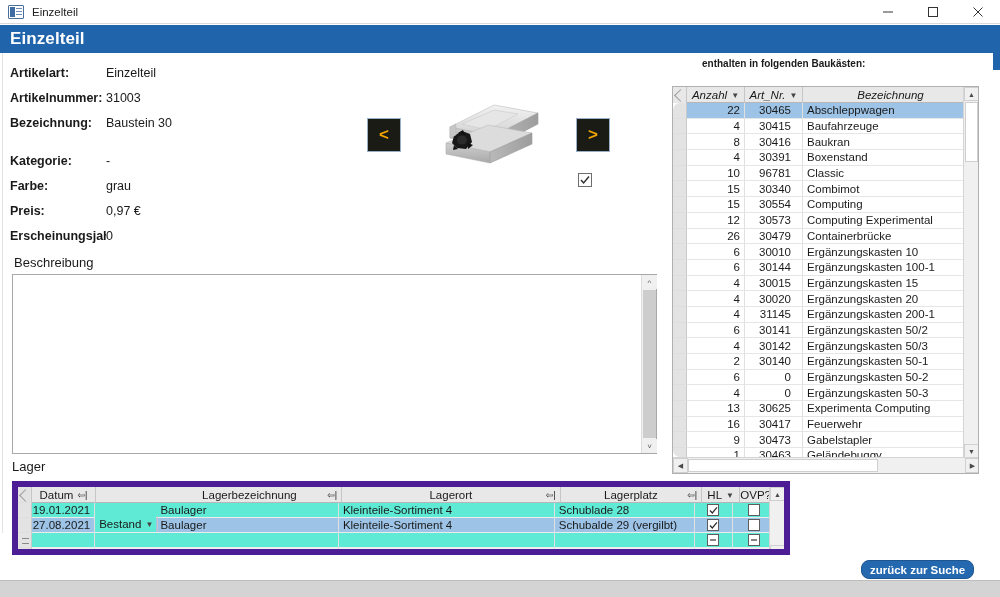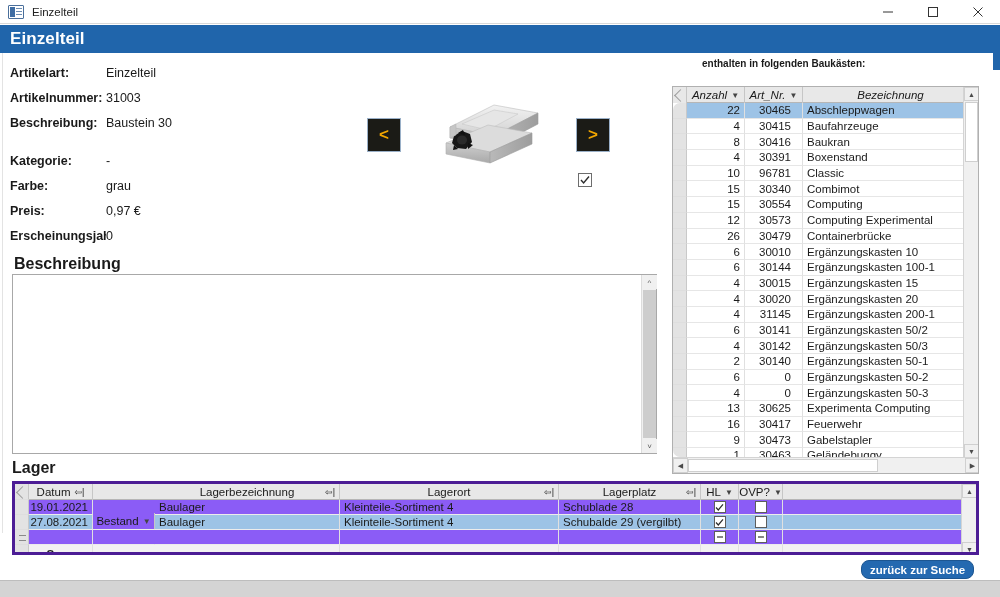--- a/index.html
+++ b/index.html
@@ -90,21 +90,21 @@
 
   .img-check {
     position: absolute; left: 578px; top: 173px; width: 14px; height: 14px;
     border: 1px solid #6d6d6d; background: #ffffff;
     display:flex; align-items:center; justify-content:center;
   }
   .img-check svg { display:block; }
 
   
   .sec-label {
-    position: absolute; font-size: 16px; font-weight: bold; color: #1a1a1a;
+    position: absolute; font-size: 13px; font-weight: normal; color: #1a1a1a;
   }
   #lbl-beschreibung { left: 14px; top: 255px; }
   .textarea-box {
     position: absolute; left: 12px; top: 274px; width: 645px; height: 180px;
     background: #ffffff; border: 1px solid #a8a8a8;
   }
   .ta-scroll {
     position: absolute; right: 0; top: 0; width: 15px; height: 178px;
     background: #f0f0f0; border-left: 1px solid #dcdcdc;
   }
@@ -195,22 +195,22 @@
   .gr-hs-arrow {
     width: 15px; height: 15px; display: flex; align-items: center; justify-content: center;
     font-size: 7px; color: #4a4a4a; border: 1px solid #d0d0d0; background: #f0f0f0;
   }
   .gr-hs-thumb { height: 13px; background: #ffffff; border: 1px solid #cfcfcf; }
   .gr-hs-track { flex: 1; height: 15px; }
 
   
   #lbl-lager { left: 12px; top: 459px; }
   .grid-lager {
-    position: absolute; left: 12px; top: 481px; width: 967px; height: 74px;
-    border: 3px solid #4c1d95; background: #8b5cf6;
+    position: absolute; left: 12px; top: 481px; width: 778px; height: 74px;
+    border: 6px solid #4c1d95; background: #5eead4;
     font-size: 11.5px; color: #1a1a1a; overflow: hidden;
   }
   .lg-head { display: flex; height: 16px; background: #e8e8e8; border-bottom: 1px solid #b6b6b6; }
   .lg-head .cell {
     display: flex; align-items: center; justify-content: center;
     border-right: 1px solid #c6c6c6; height: 16px; position: relative;
   }
   .lg-row { display: flex; height: 15px; }
   .lg-row .cell {
     display: flex; align-items: center;
@@ -303,21 +303,21 @@
   <div class="form">
     <div class="frow">
       <span class="flabel">Artikelart:</span>
       <span class="fvalue">Einzelteil</span>
     </div>
     <div class="frow">
       <span class="flabel">Artikelnummer:</span>
       <span class="fvalue">31003</span>
     </div>
     <div class="frow">
-      <span class="flabel">Beschreibung:</span>
+      <span class="flabel">Bezeichnung:</span>
       <span class="fvalue">Baustein 30</span>
     </div>
     <div class="frow gap">
       <span class="flabel">Kategorie:</span>
       <span class="fvalue">-</span>
     </div>
     <div class="frow">
       <span class="flabel">Farbe:</span>
       <span class="fvalue">grau</span>
     </div>

